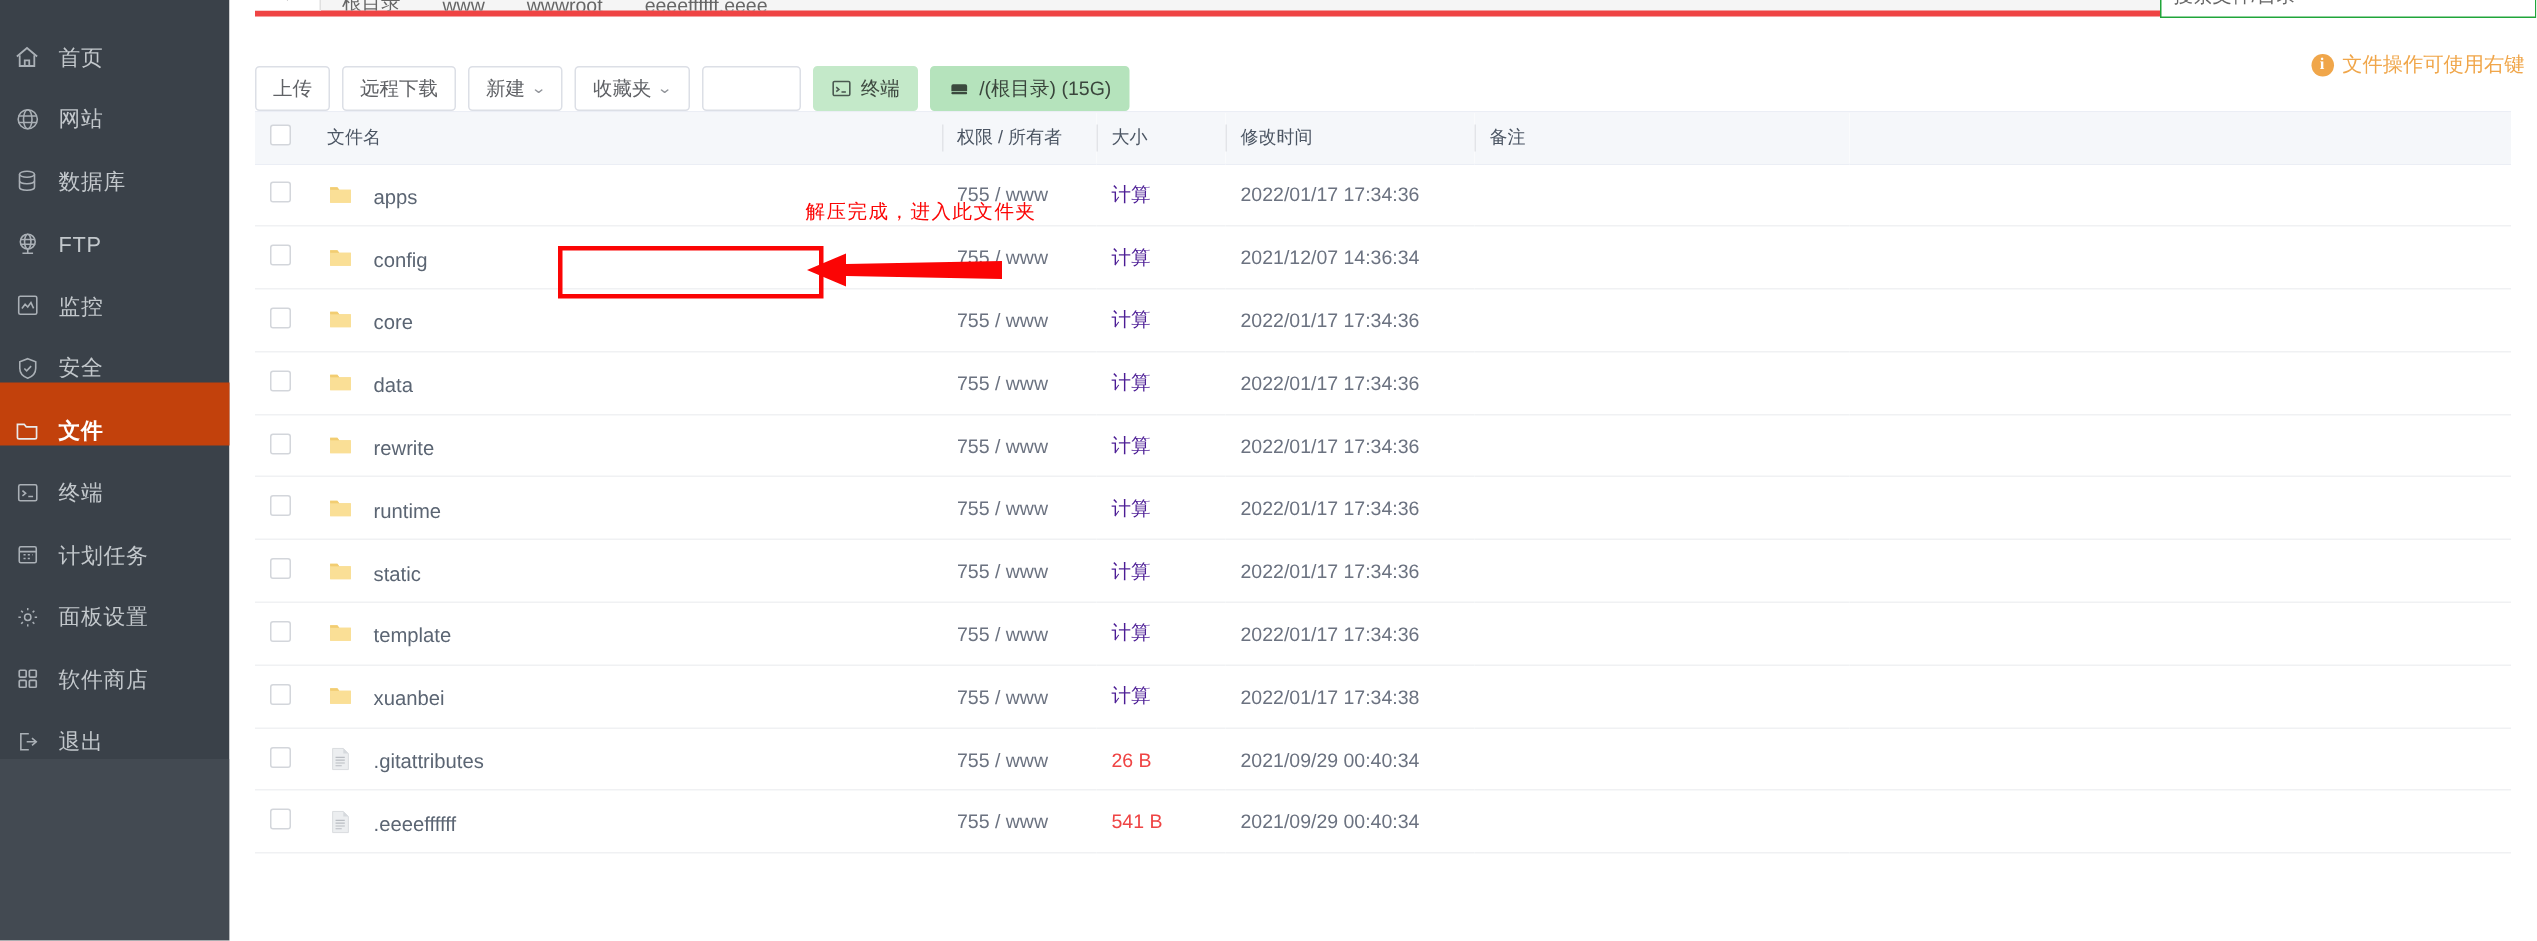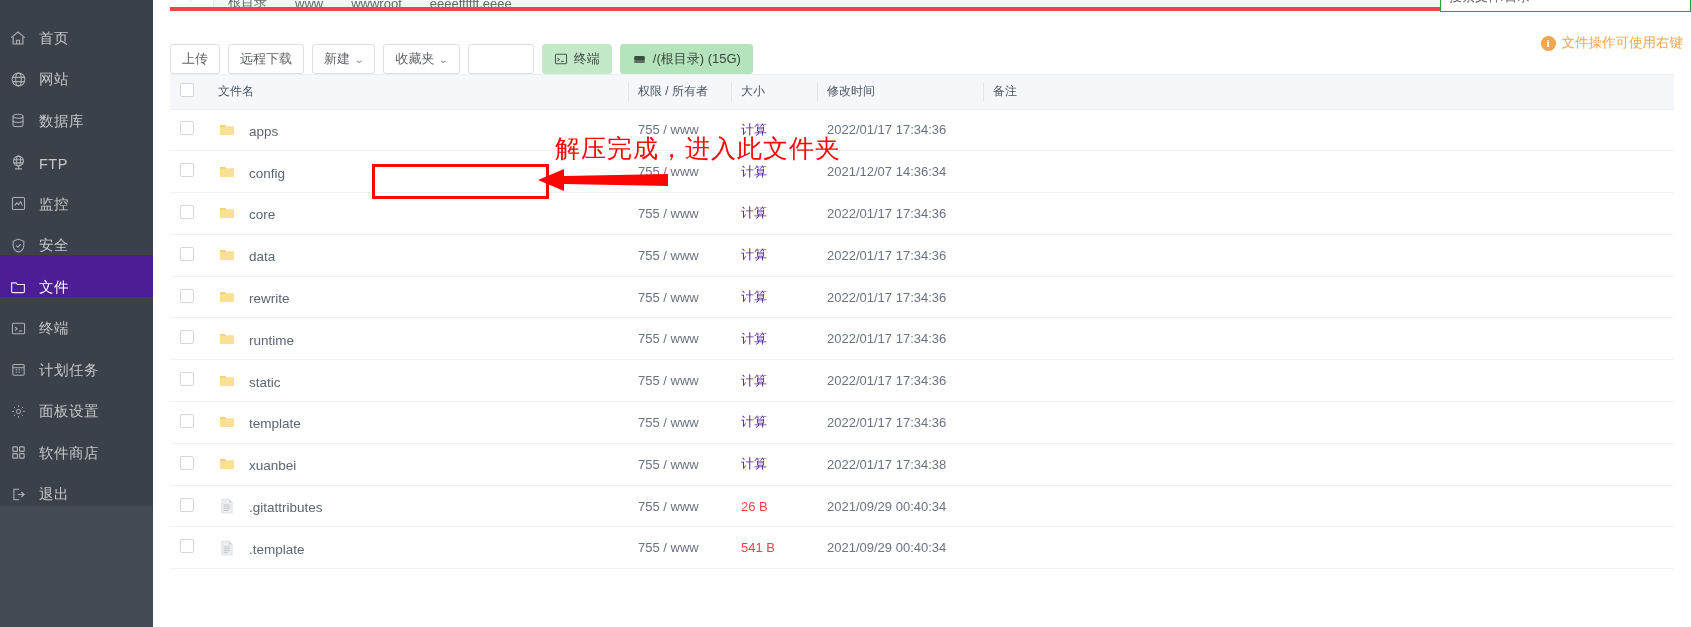--- a/index.html
+++ b/index.html
@@ -40,22 +40,23 @@
     display: flex;
     align-items: flex-end;
     padding-left: 8px;
     color: #c3c8cc;
     font-size: 14.5px;
     letter-spacing: 0.5px;
     cursor: pointer;
     z-index: 2;
   }
   .nav-item.active {
-    background: #4c1d95;
+    background: #c2410c;
     color: #ffffff;
+    font-weight: bold;
   }
   .nav-ico {
     width: 20px;
     height: 20px;
     margin-right: 11px;
     display: inline-flex;
     align-items: center;
     justify-content: center;
     flex: 0 0 20px;
     color: #aab0b6;
@@ -266,24 +267,24 @@
   }
   .name-cell { display: flex; align-items: flex-end; }
   .file-ico { width: 18px; height: 18px; margin-right: 13px; flex: 0 0 18px; }
   .fname { color: #5b6573; font-size: 13.5px; }
   .size-calc { color: #4c1d95; cursor: pointer; }
   .size-plain { color: #ef4444; }
 
   
   .anno-text {
     position: absolute;
-    left: 402px;
+    left: 384px;
     top: 132px;
     color: #fb0505;
-    font-size: 25px;
+    font-size: 13px;
     letter-spacing: 1px;
     white-space: nowrap;
     pointer-events: none;
   }
   .anno-box {
     position: absolute;
     left: 219px;
     top: 164px;
     width: 177px;
     height: 35px;
@@ -695,21 +696,21 @@
             </tr>
             <tr>
               <td><span class="chk"></span></td>
               <td>
                 <span class="name-cell">
                   <span class="file-ico"><svg width="18" height="18" viewBox="0 0 24 24">
                       <path d="M5 2.6h9.5L19 7.2v14.2H5z" fill="#eceef0" stroke="#d6d9dd" stroke-width="0.8"></path>
                       <path d="M14.5 2.6L19 7.2h-4.5z" fill="#d6d9dd"></path>
                       <path d="M7.6 10.5h8.2M7.6 13h8.2M7.6 15.5h8.2M7.6 18h5.5" stroke="#b9bdc2" stroke-width="1"></path>
                     </svg></span>
-                  <span class="fname">.template</span>
+                  <span class="fname">.eeeeffffff</span>
                 </span>
               </td>
               <td>755 / www</td>
               <td><span class="size-plain">541 B</span></td>
               <td>2021/09/29 00:40:34</td>
               <td></td>
               <td></td>
             </tr>
           </tbody>
       </table>

